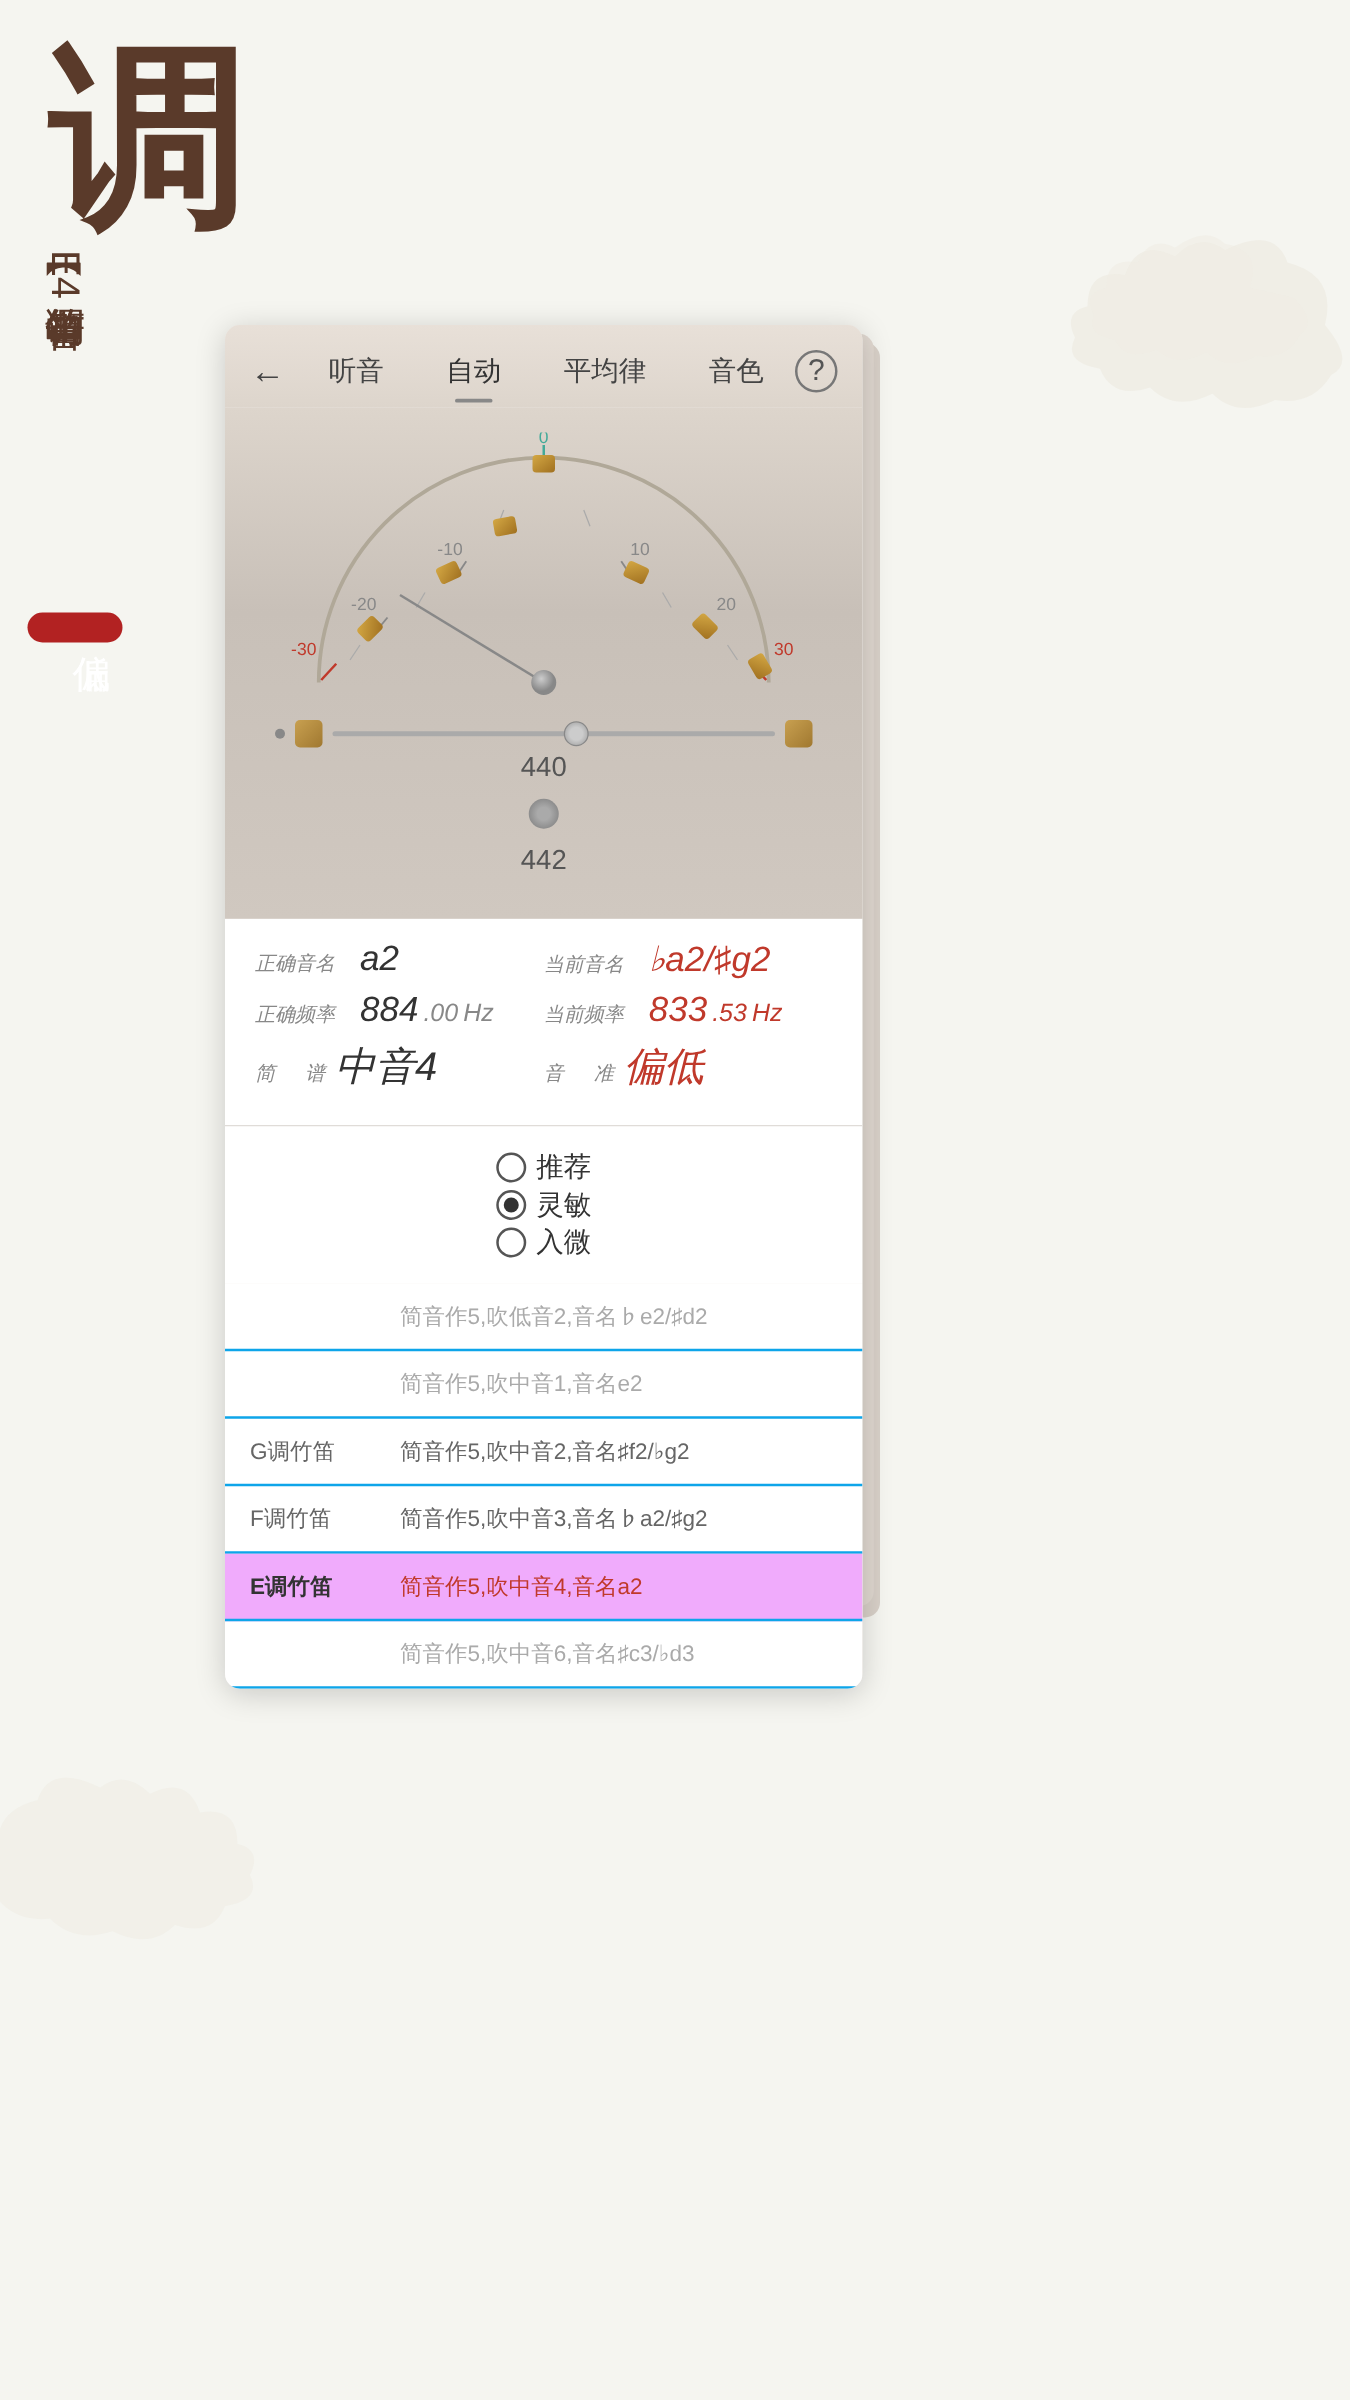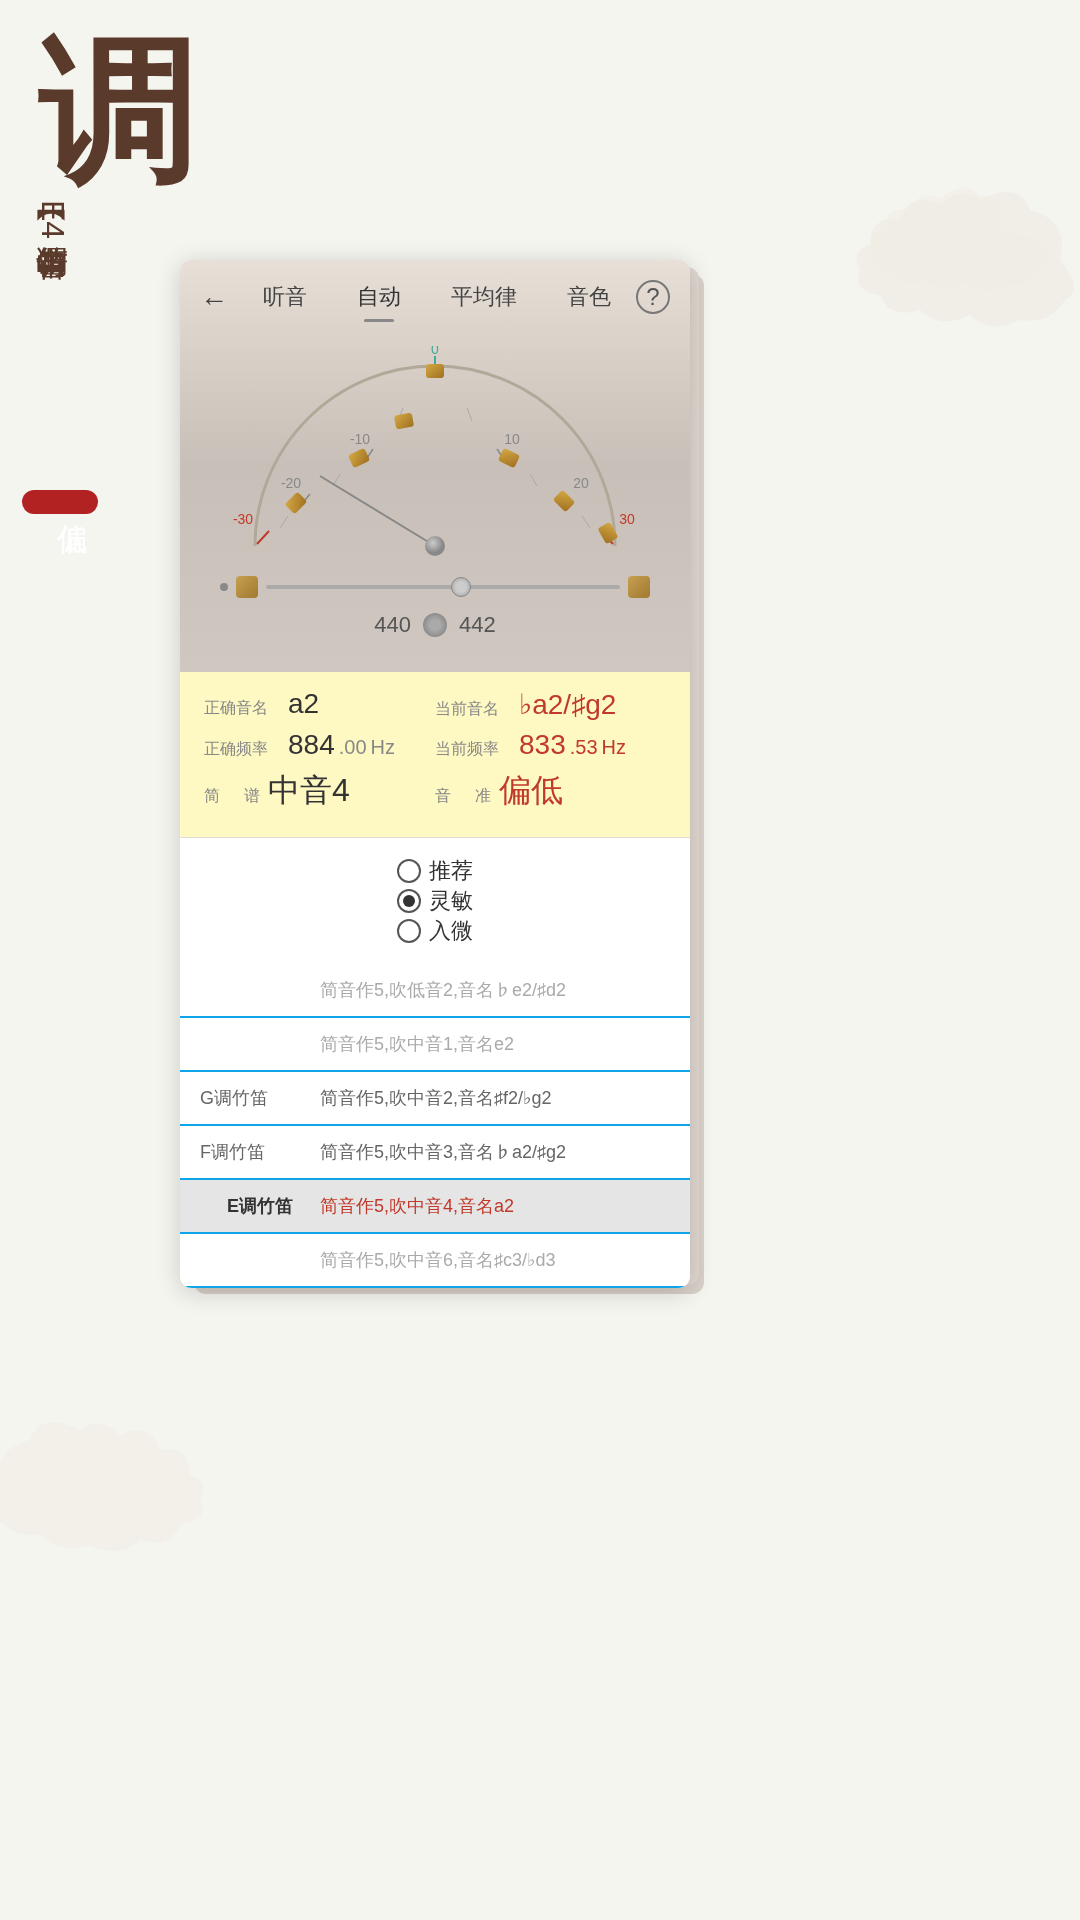--- a/index.html
+++ b/index.html
@@ -227,34 +227,36 @@
       background: linear-gradient(135deg, #c8a050, #a07830);
       border-radius: 4px;
     }
 
     
     .freq-display {
       display: flex;
       align-items: center;
       justify-content: center;
       gap: 12px;
-      margin: 14px 0 4px;
+      margin: 3px 0 4px;
       font-size: 22px;
       color: #555;
+      flex-direction: column;
     }
     .freq-dot {
       width: 24px; height: 24px;
       background: radial-gradient(circle, #aaa 30%, #777 100%);
       border-radius: 50%;
     }
 
     
     .info-panel {
-      background: #fef9c3;
+      background: #ffffff;
       padding: 16px 24px;
+      font-style: italic;
     }
     .info-row {
       display: flex;
       align-items: baseline;
       margin-bottom: 8px;
       gap: 4px;
     }
     .info-label {
       font-size: 16px;
       color: #888;
@@ -570,21 +572,21 @@
       <div class="list-item">
         <div class="list-item-key">G调竹笛</div>
         <div class="list-item-value">简音作5,吹中音2,音名♯f2/♭g2</div>
       </div>
 
       <div class="list-item">
         <div class="list-item-key">F调竹笛</div>
         <div class="list-item-value">简音作5,吹中音3,音名♭a2/♯g2</div>
       </div>
 
-      <div class="list-item" style="background:#e5e5e5;text-align:center;">
+      <div class="list-item" style="background:#f0abfc;">
         <div class="list-item-key active">E调竹笛</div>
         <div class="list-item-value active">简音作5,吹中音4,音名a2</div>
       </div>
 
 
       <div class="list-item">
         <div class="list-item-key list-item-gray"></div>
         <div class="list-item-value list-item-gray">简音作5,吹中音6,音名♯c3/♭d3</div>
       </div>
 

